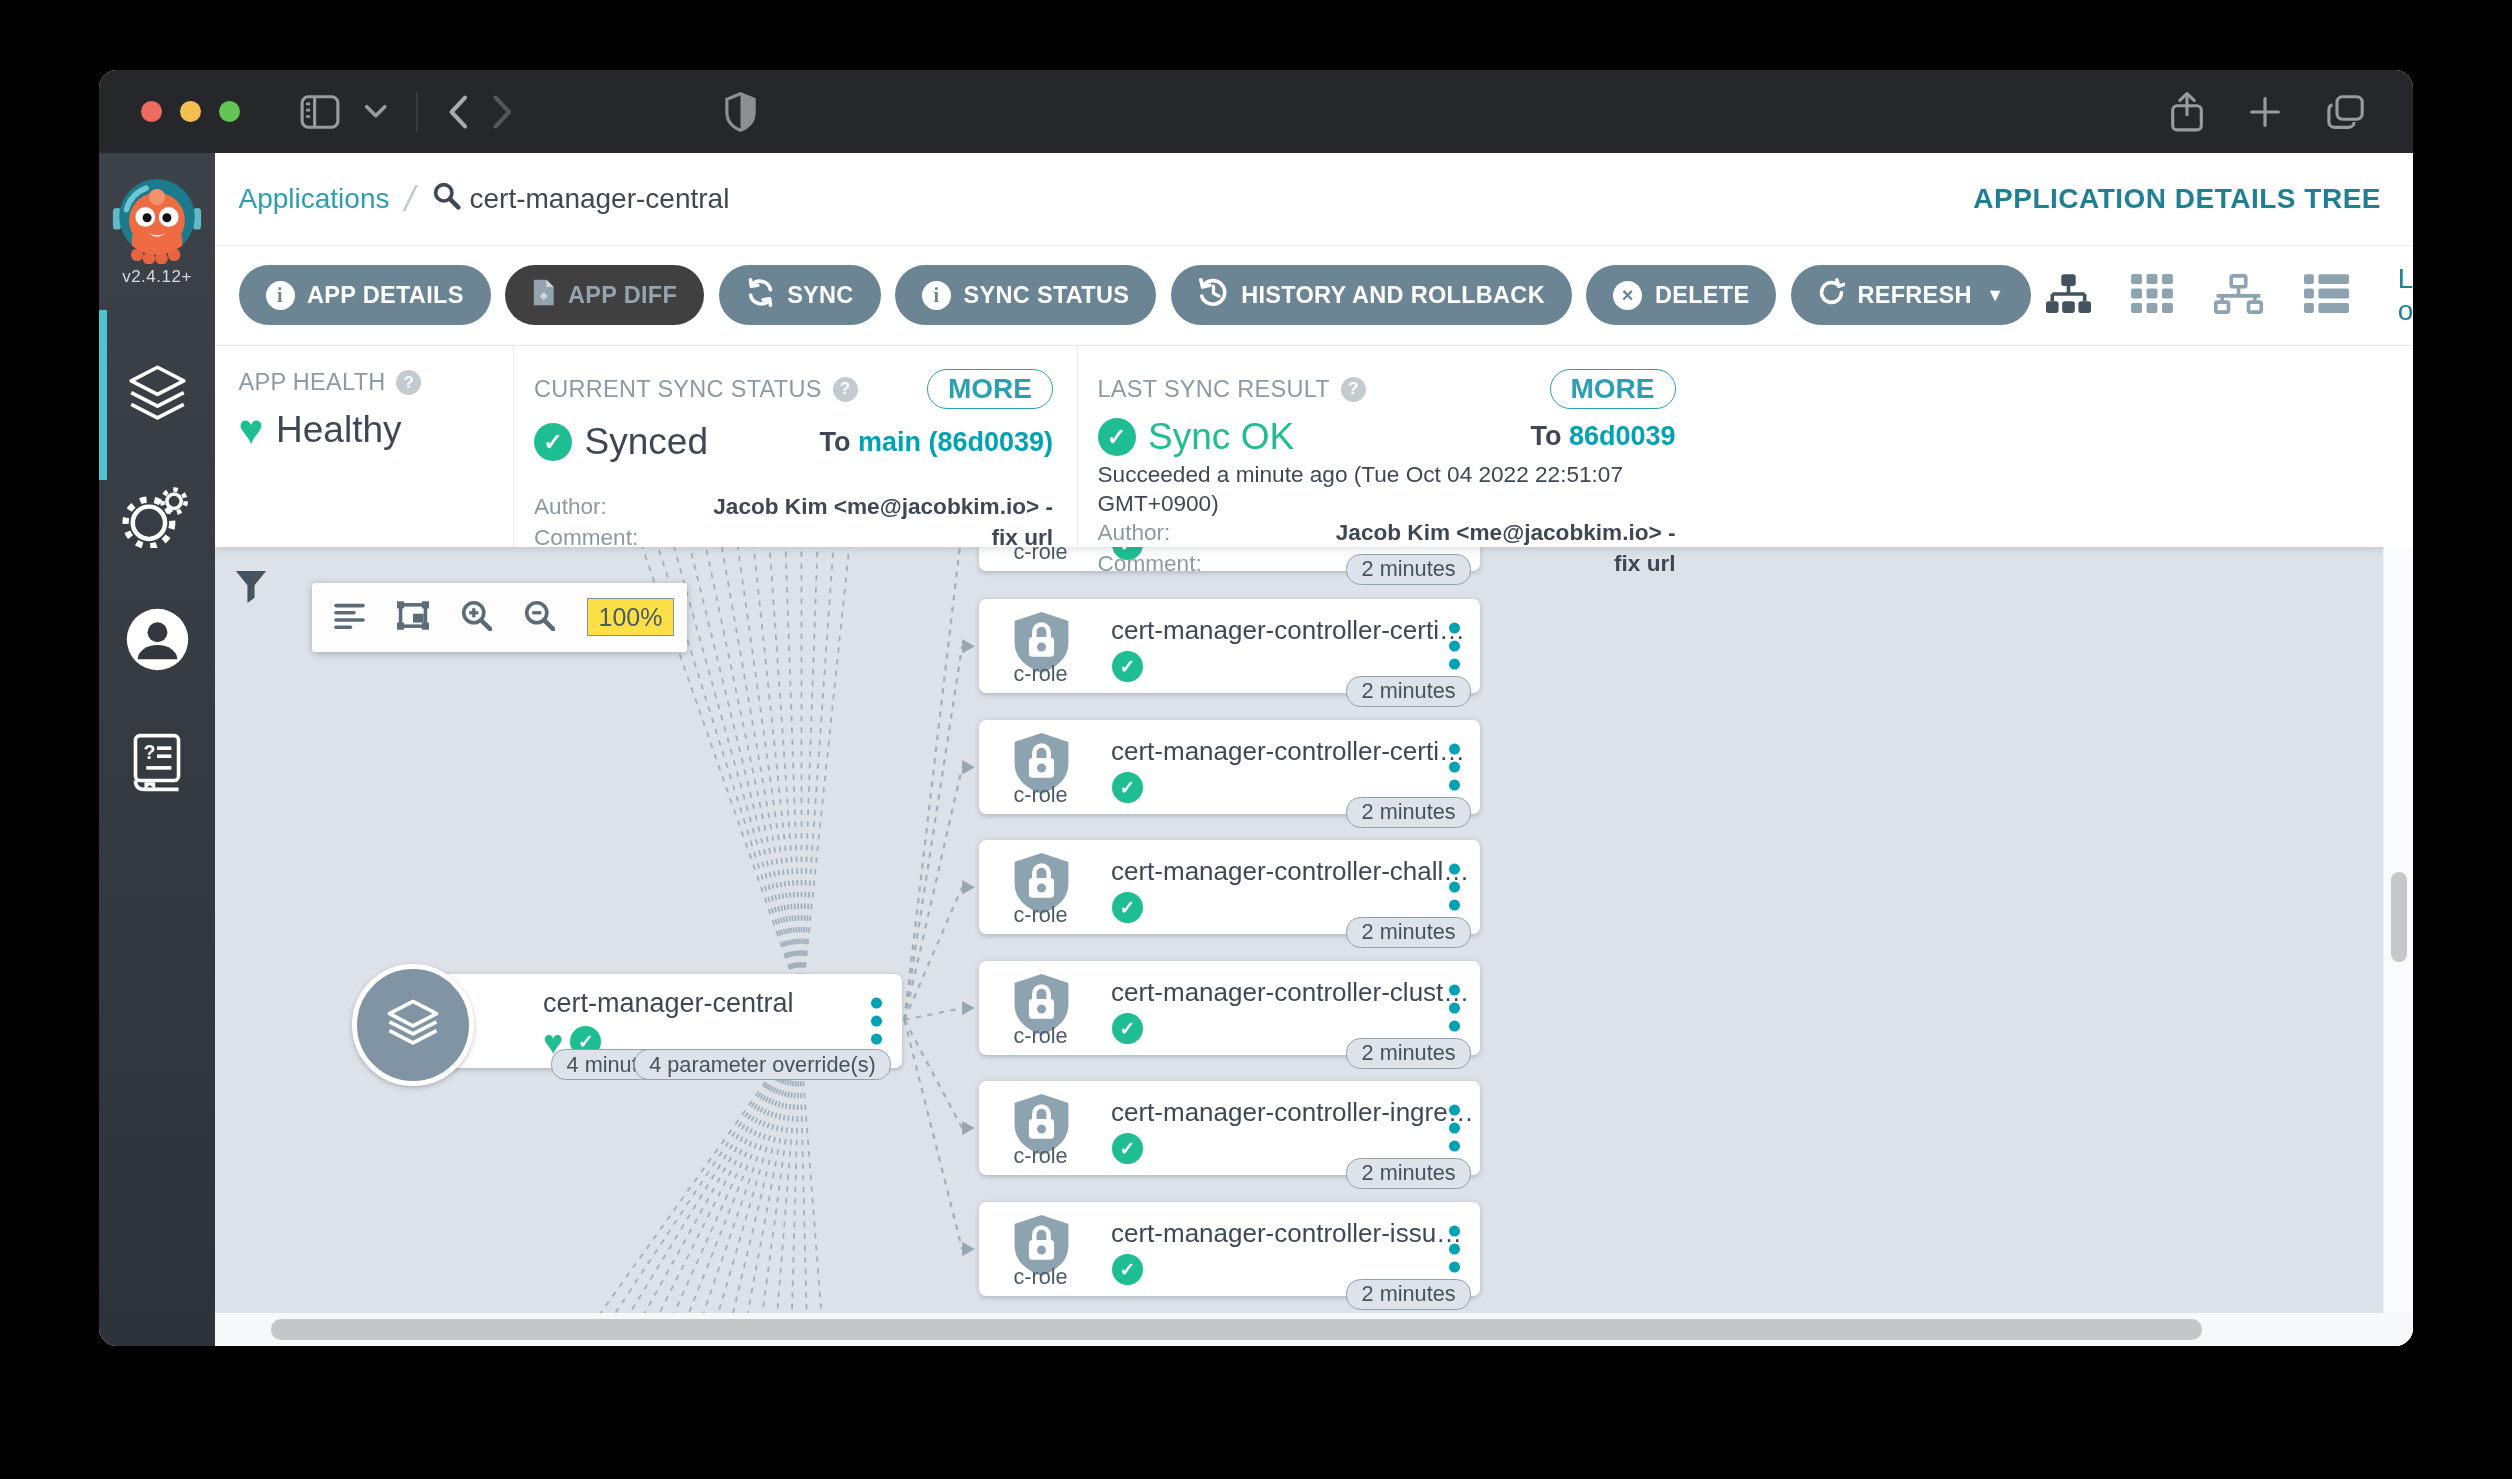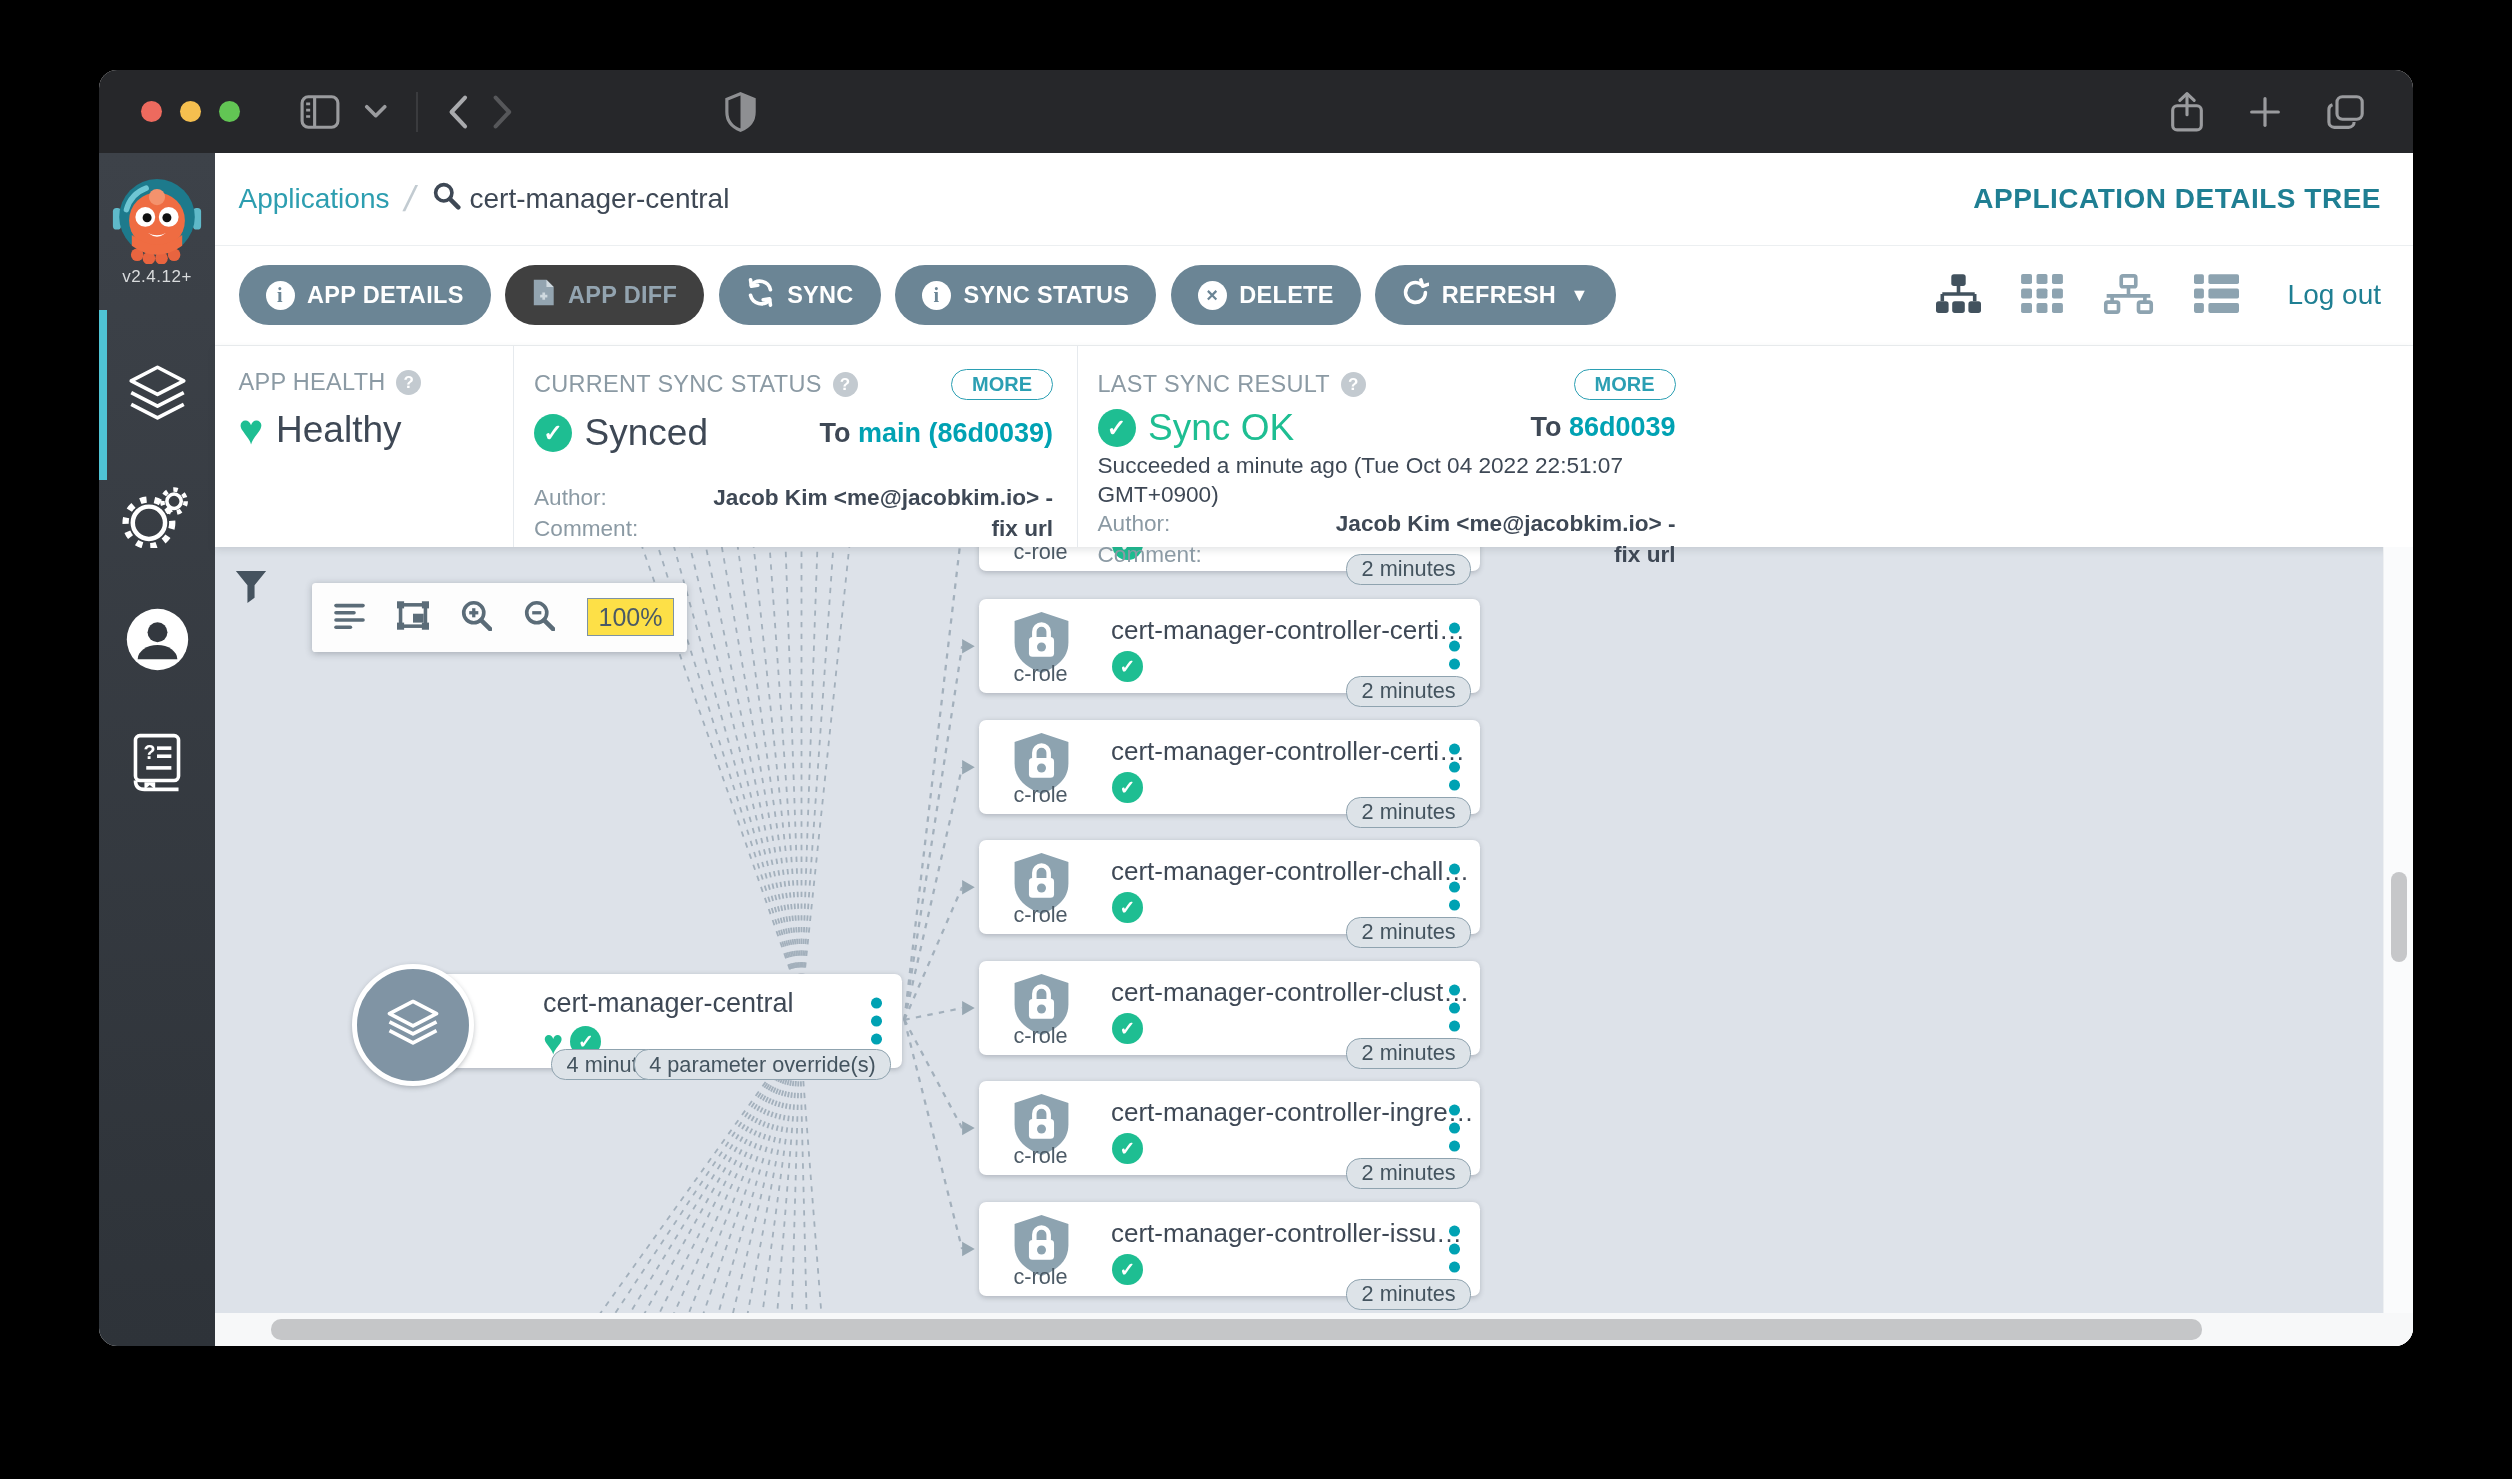--- a/index.html
+++ b/index.html
@@ -45,21 +45,21 @@
   .caret{font-size:18px;margin-left:1.8px;}
   .view-icons{margin-left:auto;display:flex;align-items:center;gap:40px;}
   .logout{color:#1f7f93;font-size:28px;margin-left:9px;}
   
   .status-panel{height:201px;display:flex;align-items:stretch;padding-left:23.5px;box-shadow:0 2.7px 7.2px rgba(60,70,80,.14);position:relative;z-index:5;background:#fff;}
   .sect{padding:23.5px 23.5px 0 0;}
   .sect+.sect{border-left:0.9px solid #e6eaee;padding-left:20px;}
   .sect-label{display:flex;align-items:center;gap:10.8px;color:#8b9aa4;font-size:23.5px;letter-spacing:0.3px;}
   .qmark{width:25px;height:25px;border-radius:50%;background:#c3cad0;color:#fff;font-size:17px;font-weight:bold;
     display:inline-flex;align-items:center;justify-content:center;}
-  .more-pill{margin-left:auto;border:1.8px solid #2b9fb3;color:#2b9fb3;font-size:20px;font-weight:bold;
+  .more-pill{margin-left:auto;border:1.8px solid #2b9fb3;color:#2b9fb3;font-size:28px;font-weight:bold;
     border-radius:20px;padding:2.7px 20px;background:#fff;}
   .big-val{display:flex;align-items:center;gap:12.6px;margin-top:12.6px;}
   .big-text{font-size:37px;color:#3e4855;}
   .big-text.green{color:#1ebe92;}
   .heart{color:#1ebe92;font-size:42px;line-height:1;}
   .chk{border-radius:50%;background:#1ebe92;color:#fff;display:inline-flex;align-items:center;justify-content:center;flex:none;}
   .chk.c40{width:38px;height:38px;font-size:23.5px;font-weight:bold;}
   .chk.c34{width:31px;height:31px;font-size:19px;font-weight:bold;}
   .to-line{margin-left:auto;font-size:27px;color:#3e4855;font-weight:bold;white-space:nowrap;}
   .to-line a{color:#00a2b3;text-decoration:none;font-weight:bold;}
@@ -278,20 +278,30 @@
                   <polyline points="27,30 26,23 19,24" fill="none" stroke="#fff" stroke-width="4" stroke-linecap="round" stroke-linejoin="round"></polyline>
                 </svg>
           </span>
           <span>SYNC</span>
         </button>
         <button class="btn">
           <span class="glyph-circle">i</span>
           <span>SYNC STATUS</span>
         </button>
         <button class="btn">
+          <span>
+            <svg width="31" height="29" viewBox="0 0 34 32">
+                  <path d="M6 8 a13 13 0 1 1 -2 12" fill="none" stroke="#fff" stroke-width="4" stroke-linecap="round"></path>
+                  <polyline points="3,2 5,10 13,8" fill="none" stroke="#fff" stroke-width="4" stroke-linecap="round" stroke-linejoin="round"></polyline>
+                  <polyline points="17,9 17,17 23,20" fill="none" stroke="#fff" stroke-width="3.6" stroke-linecap="round" stroke-linejoin="round"></polyline>
+                </svg>
+          </span>
+          <span>HISTORY AND ROLLBACK</span>
+        </button>
+        <button class="btn">
           <span class="glyph-circle" style="font-family:'Liberation Sans',sans-serif">×</span>
           <span>DELETE</span>
         </button>
         <button class="btn">
           <span>
             <svg width="27" height="29" viewBox="0 0 30 32">
                   <path d="M26 16 a11 11 0 1 1 -4 -8.5" fill="none" stroke="#fff" stroke-width="4" stroke-linecap="round"></path>
                   <polyline points="21,2 23,9 29,7" fill="none" stroke="#fff" stroke-width="4" stroke-linecap="round" stroke-linejoin="round"></polyline>
                 </svg>
           </span>

